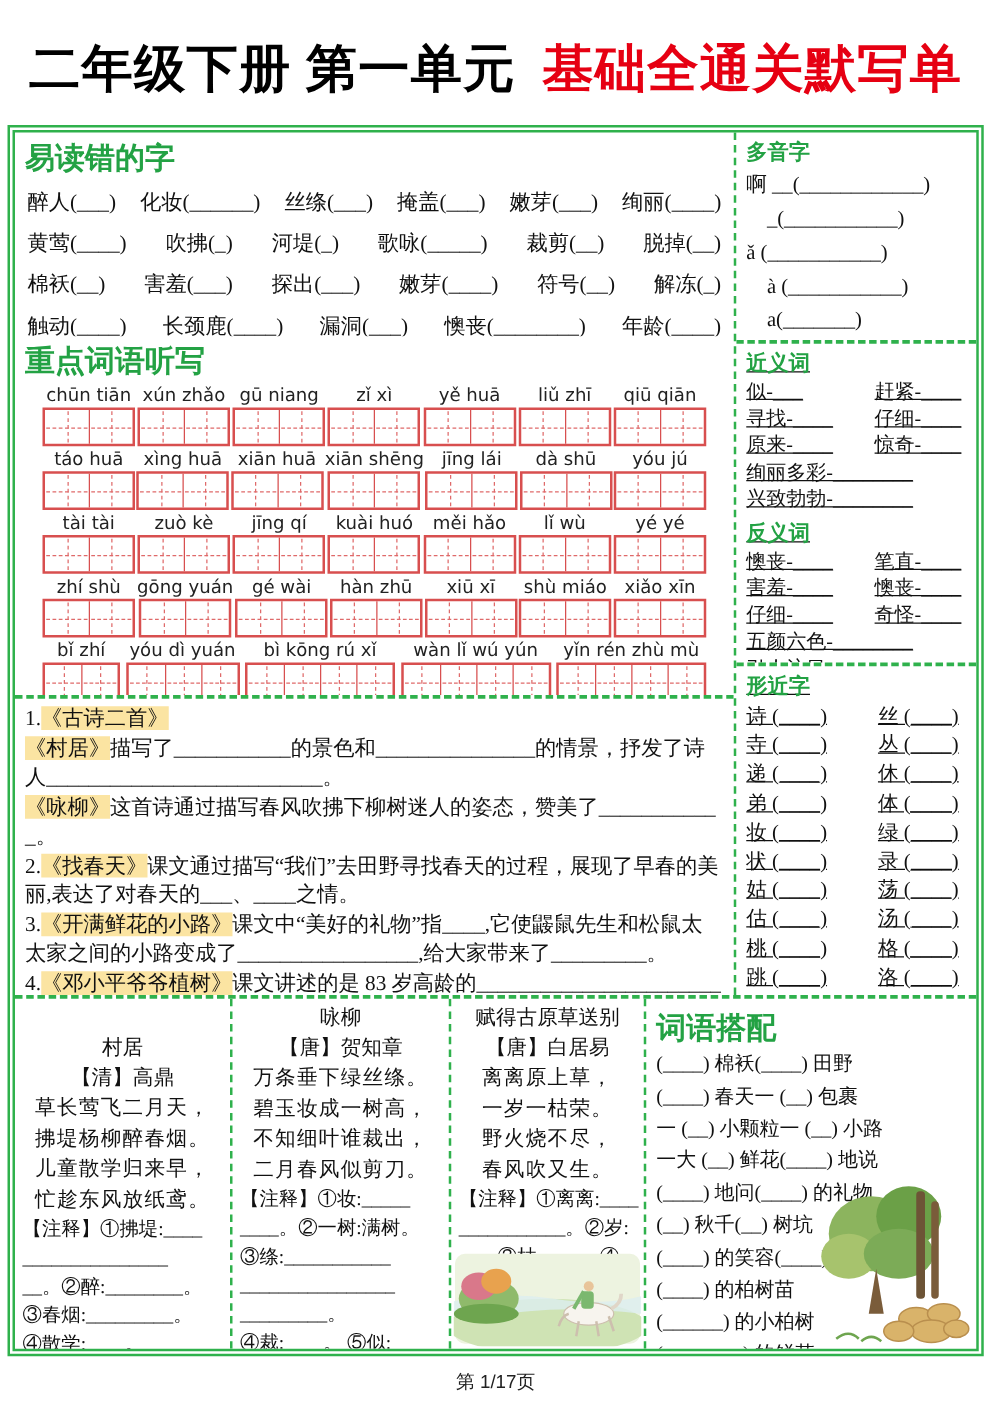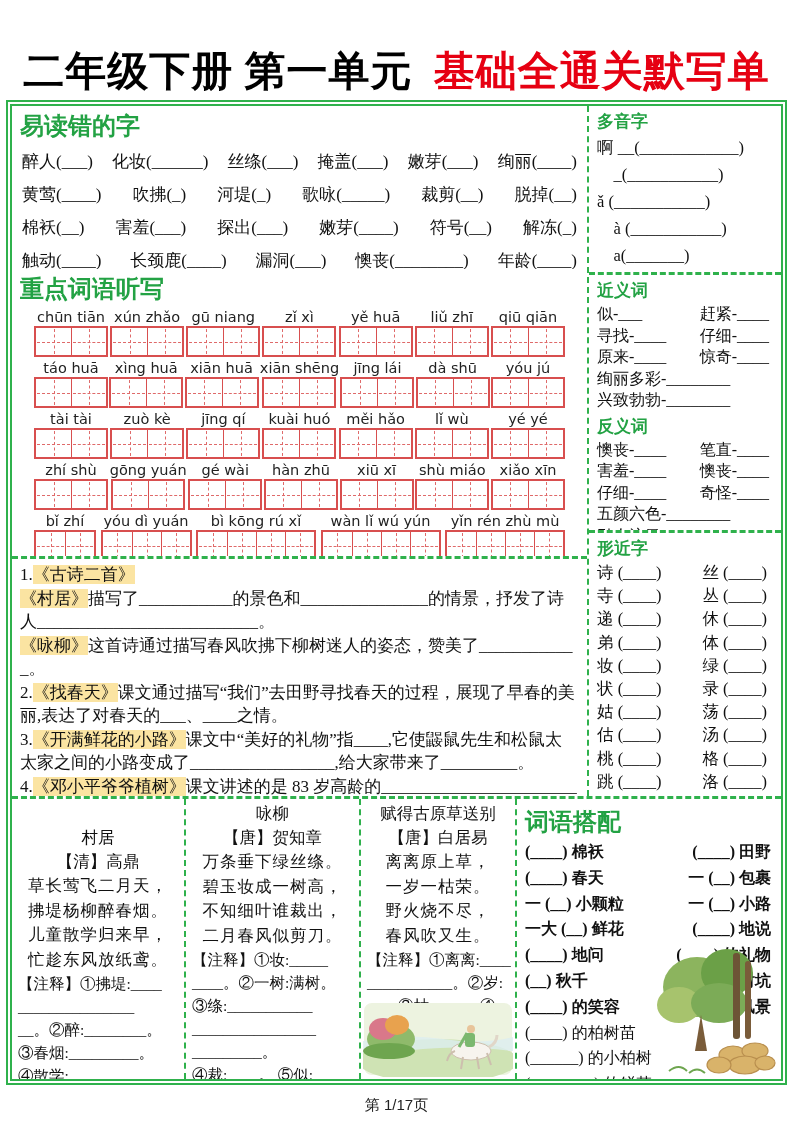--- a/index.html
+++ b/index.html
@@ -2,21 +2,21 @@
 <html><head>
 <meta charset="utf-8">
 <style>
   * { margin:0; padding:0; box-sizing:border-box; }
   html,body { background:#fff; }
   .page {
     position:relative; width:793px; height:1121px; background:#fff;
     font-family:"Liberation Serif","DejaVu Serif",serif; color:#111; overflow:hidden;
   }
   
-  .title-row { position:absolute; top:44px; left:0; width:100%; text-align:center;
+  .title-row { position:absolute; top:28px; left:0; width:100%; text-align:center;
     font-weight:bold; font-size:41px; letter-spacing:1px; white-space:nowrap;
     font-family:"Liberation Serif","DejaVu Serif",serif; }
   .title-black { color:#000; }
   .title-red { color:#e60012; margin-left:10px; }
 
   
   .board { position:absolute; left:6px; top:100px; width:781px; height:985px;
     border:6px double #2fb14c; display:flex; flex-direction:column; background:#fff; }
   .top-zone { display:flex; height:690px; }
   .main-left { width:575px; display:flex; flex-direction:column; overflow:hidden; }
@@ -45,42 +45,42 @@
   .cell::after  { content:""; position:absolute; top:1px; bottom:1px; left:50%; border-left:1.4px dashed #df6a6a; }
   .pin-row.small .cell { width:29px; }
 
   
   .sec-q { flex:1; border-top:3px dashed #2fb14c; padding:4px 8px 0 8px; overflow:hidden; }
   .q-line { font-size:17px; line-height:23.5px; word-break:break-all; }
   .hl { background:#fbe4a2; }
 
   
   .sb-sec { overflow:hidden; }
-  .sb-sec + .sb-sec { border-top:3px dashed #2fb14c; }
+  .sb-sec + .sb-sec { border-top:3px dashed #2fb14c;text-decoration:underline; }
   .sb-duoyin { height:166px; }
   .sb-words { height:258px; }
   .sb-xingjin { flex:1; }
   .duoyin-line { white-space:pre; font-size:16.5px; line-height:27px; padding:0 8px; }
   .pair-line { display:flex; justify-content:space-between; padding:0 12px 0 8px; font-size:16px; line-height:21.5px; }
   .long-line { padding:0 8px; font-size:16px; line-height:21.5px; white-space:nowrap; }
   .xj-line { display:flex; justify-content:space-between; padding:0 14px 0 8px; font-size:16.5px; line-height:23.2px; }
 
   
   .bottom-zone { border-top:3px dashed #2fb14c; flex:1; display:flex; overflow:hidden; }
   .poem-col { overflow:hidden; padding-top:3px; position:relative; }
   .poem-col + .poem-col { border-left:2px dashed #2fb14c; }
   .col-1 { width:172px;margin-top:24px; }
   .col-2 { width:175px; }
   .col-3 { width:156px; }
   .col-4 { flex:1; position:relative; }
   .poem-title { text-align:center; font-size:16.5px; line-height:24px; }
   .poem-author { text-align:center; font-size:16.5px; line-height:24px; }
   .poem-line { text-align:center; font-size:16.5px; line-height:24.5px; letter-spacing:1px; }
   .note-line { font-size:15.5px; line-height:23px; padding:0 4px 0 6px; word-break:break-all; }
-  .dp-pair { display:flex; justify-content:space-between; padding:0 10px 0 8px; font-size:16px; line-height:25.8px; white-space:nowrap;font-weight:bold; }
+  .dp-pair { display:flex; padding:0 10px 0 8px; font-size:16px; line-height:25.8px; white-space:nowrap; }
   .dp-single { padding:0 8px; font-size:16px; line-height:25.8px; white-space:nowrap; }
   .illus { position:absolute; }
   .illus-horse { left:2px; bottom:2px; }
   .illus-tree { right:4px; bottom:2px; }
 
   
   .footer { position:absolute; bottom:6px; left:0; width:100%; text-align:center;
     font-size:15px; color:#222; font-family:"Liberation Sans","DejaVu Sans",sans-serif; }
 </style>
 </head>

